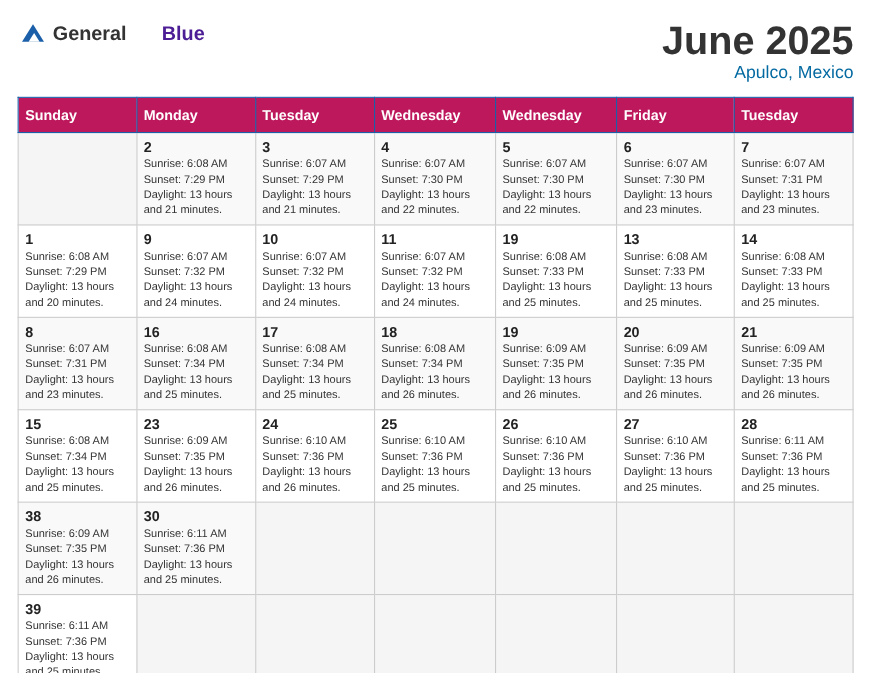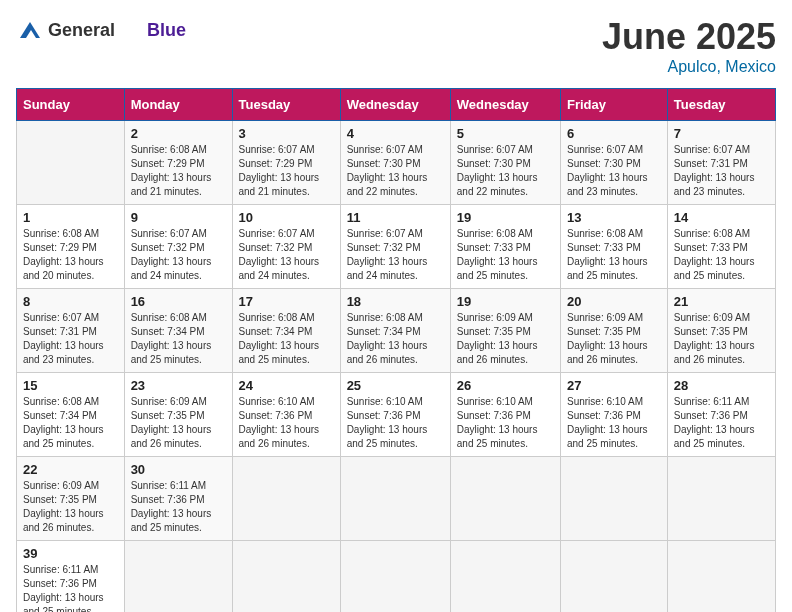--- a/index.html
+++ b/index.html
@@ -243,21 +243,21 @@
           <span class="day-number">27</span>
           <div class="day-info">Sunrise: 6:10 AM<br>Sunset: 7:36 PM<br>Daylight: 13 hours<br>and 25 minutes.</div>
         </td>
         <td>
           <span class="day-number">28</span>
           <div class="day-info">Sunrise: 6:11 AM<br>Sunset: 7:36 PM<br>Daylight: 13 hours<br>and 25 minutes.</div>
         </td>
       </tr>
       <tr>
         <td>
-          <span class="day-number">22</span>
+          <span class="day-number">38</span>
           <div class="day-info">Sunrise: 6:09 AM<br>Sunset: 7:35 PM<br>Daylight: 13 hours<br>and 26 minutes.</div>
         </td>
         <td>
           <span class="day-number">30</span>
           <div class="day-info">Sunrise: 6:11 AM<br>Sunset: 7:36 PM<br>Daylight: 13 hours<br>and 25 minutes.</div>
         </td>
         <td class="empty-cell"></td>
         <td class="empty-cell"></td>
         <td class="empty-cell"></td>
         <td class="empty-cell"></td>

